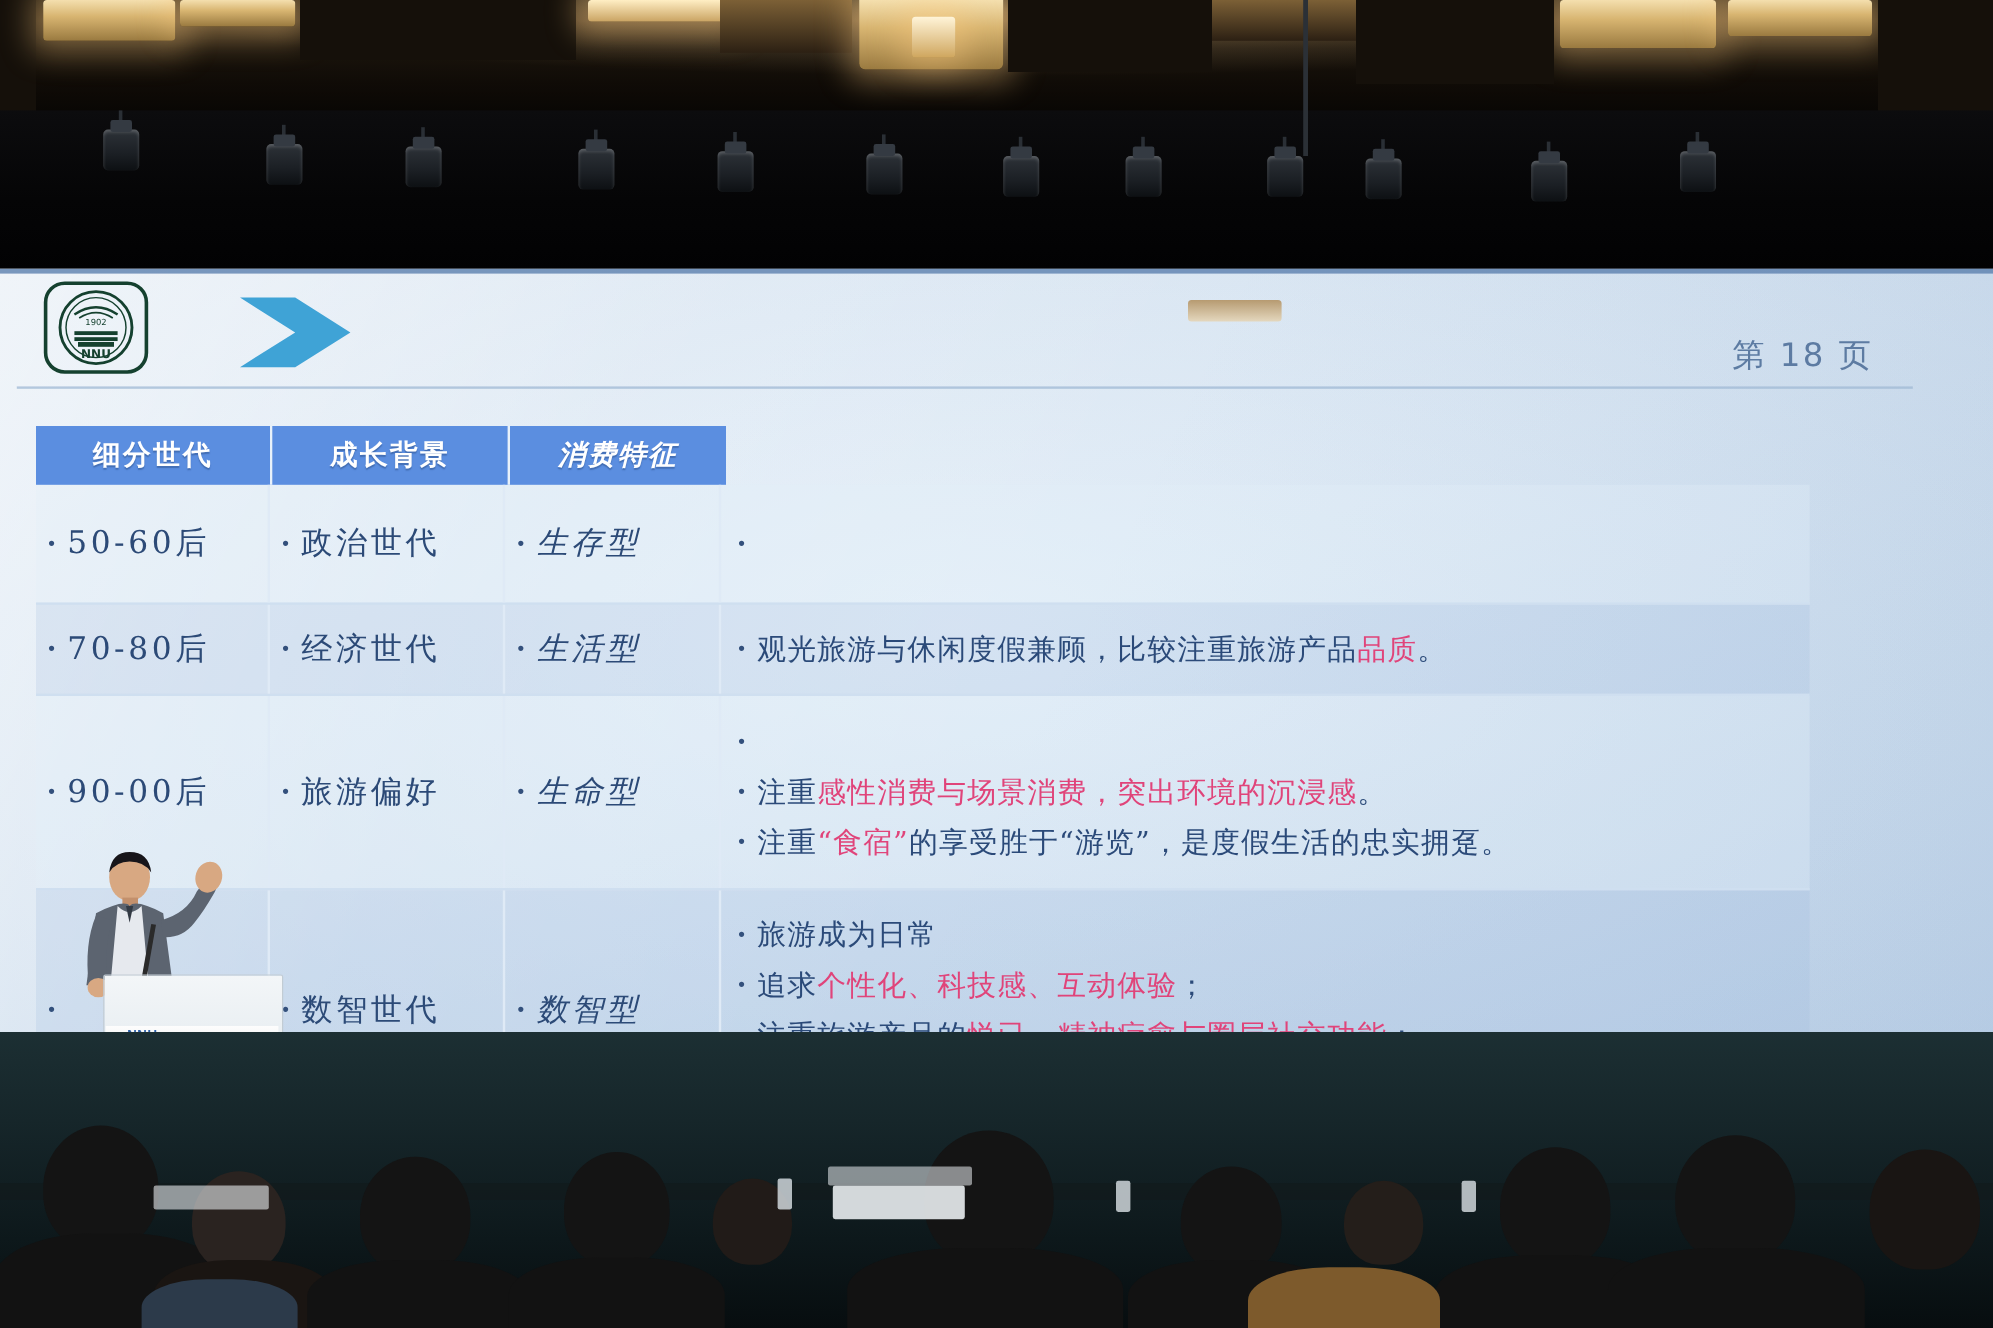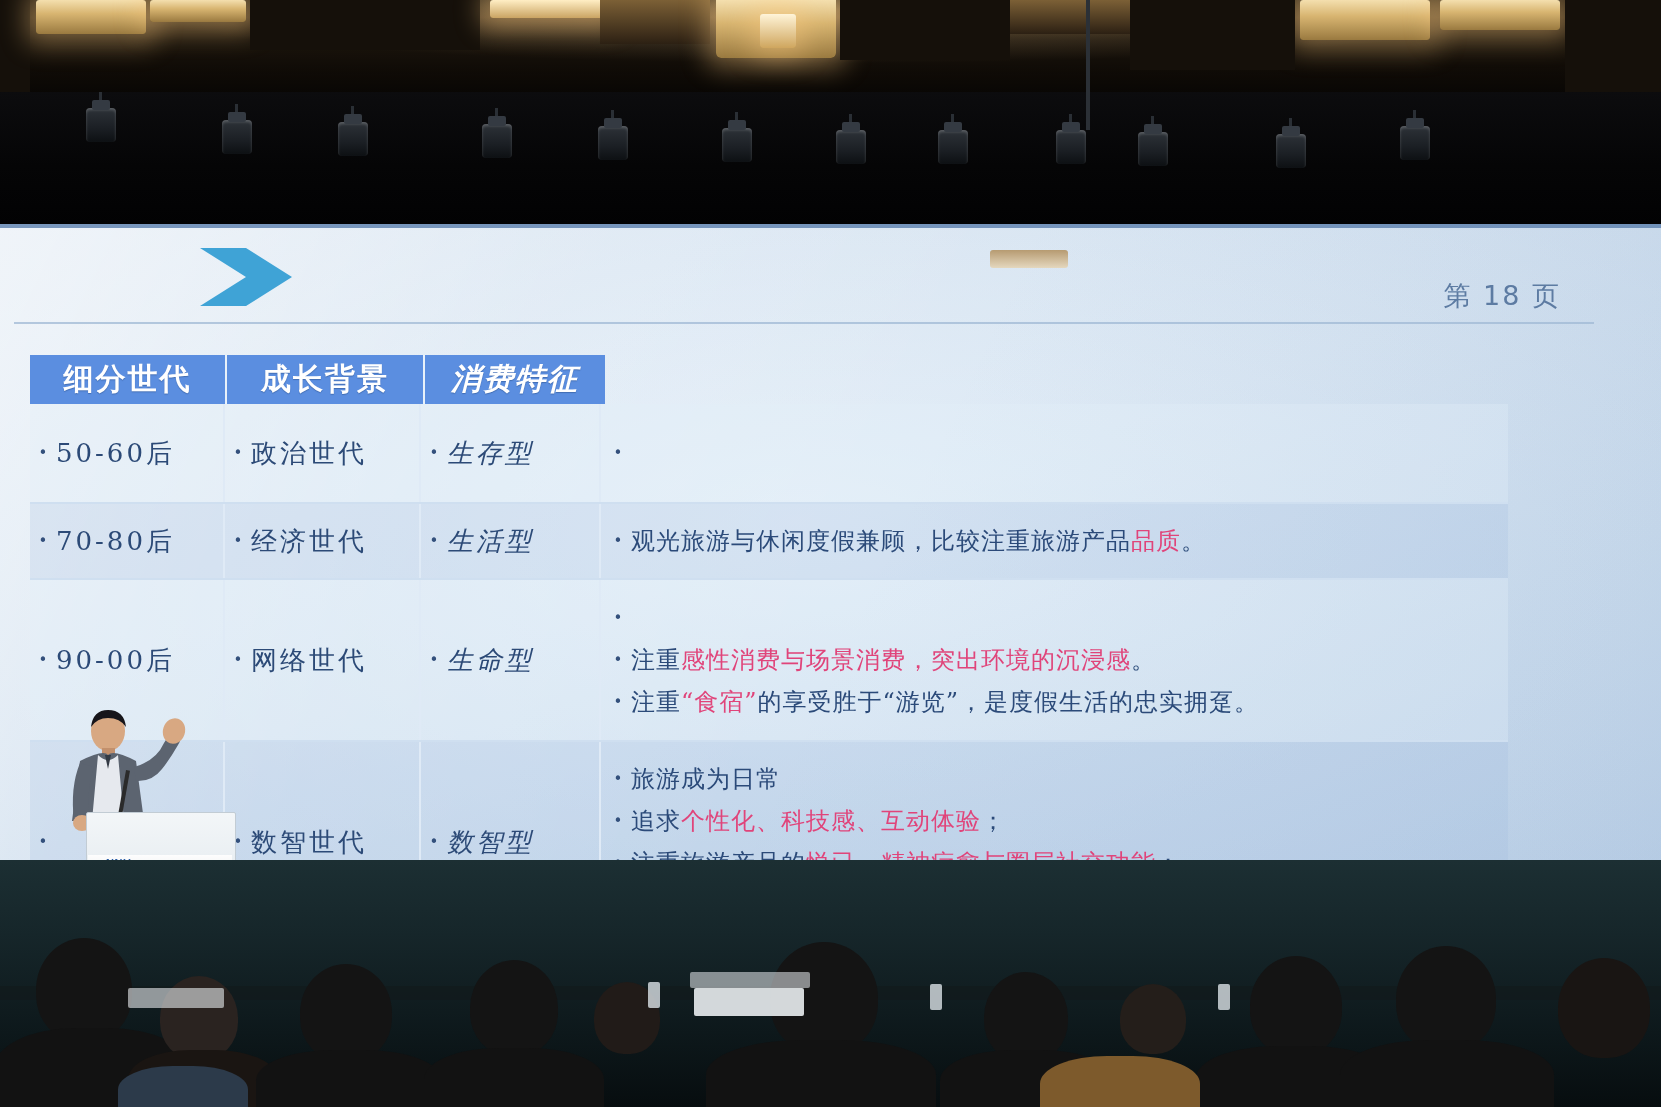--- a/index.html
+++ b/index.html
@@ -47,21 +47,21 @@
     font-family:"DejaVu Sans","Liberation Sans",sans-serif;opacity:.85;}
 
   
   .glare1{position:absolute;left:990px;top:250px;width:78px;height:18px;border-radius:3px;
     background:linear-gradient(180deg,#b08d5a,#e6d5b5);opacity:.85;}
 
   
   .tbl{position:absolute;left:30px;top:355px;width:1478px;
     font-family:"DejaVu Sans","Liberation Sans",sans-serif;}
   .thead{display:flex;height:49px;}
-  .th{background:#5b8ee0;color:#ffffff;font-size:30px;font-weight:bold;letter-spacing:2px;
+  .th{background:#5b8ee0;color:#ffffff;font-size:23px;font-weight:bold;letter-spacing:2px;
     display:flex;align-items:center;justify-content:center;
     border-right:2px solid #e8f1fa;text-shadow:0 1px 1px rgba(20,50,95,.35);}
   .th:last-child{border-right:none;}
   .c1{width:195px;} .c2{width:196px;} .c3{width:180px;font-style:italic;} .c4{flex:1;}
 
   .trow{display:flex;border-bottom:2px solid #cfdff0;}
   .r-alt{background:rgba(158,188,222,.22);}
   .r-plain{background:rgba(226,238,250,.32);}
   .td{border-right:2px solid #dfeaf6;display:flex;align-items:center;
     padding:6px 0;box-sizing:border-box;}
@@ -163,20 +163,36 @@
       <span class="trussrod"></span>
     </div>
   <div style="position:absolute;left:1086px;top:0;width:4px;height:130px;background:#2b3036;"></div>
 
   <div class="screen">
     <div class="screen-vign"></div>
     <div class="screen-sheen"></div>
   </div>
   <div class="screen-topedge"></div>
 
+  <div class="logo">
+    <svg width="96" height="78" viewBox="0 0 96 78">
+      <g>
+        <rect x="6" y="2" width="84" height="74" rx="16" fill="none" stroke="#15412f" stroke-width="3"></rect>
+        <circle cx="48" cy="39" r="30" fill="none" stroke="#15412f" stroke-width="2.4"></circle>
+        <circle cx="48" cy="39" r="25" fill="none" stroke="#15412f" stroke-width="1.2"></circle>
+        <path d="M30 28 q18 -12 36 0" fill="none" stroke="#15412f" stroke-width="2"></path>
+        <path d="M34 31 q14 -9 28 0" fill="none" stroke="#15412f" stroke-width="1.4"></path>
+        <text x="48" y="37" font-size="7" fill="#15412f" text-anchor="middle" font-family="DejaVu Sans,sans-serif">1902</text>
+        <rect x="30" y="42" width="36" height="3.2" fill="#15412f"></rect>
+        <rect x="30" y="47" width="36" height="3.2" fill="#15412f"></rect>
+        <rect x="33" y="51" width="30" height="4" fill="#15412f"></rect>
+        <text x="48" y="64" font-size="10" font-weight="bold" fill="#15412f" text-anchor="middle" font-family="DejaVu Sans,sans-serif">NNU</text>
+      </g>
+    </svg>
+  </div>
 
   <div class="chev">
     <svg width="128" height="62" viewBox="0 0 128 62">
       <polygon points="0,2 46,2 92,31 46,60 0,60 46,31" fill="#3fa3d6"></polygon>
       <polygon points="62,2 96,2 128,31 96,60 62,60 94,31" fill="#2f8fc6" opacity=".0"></polygon>
     </svg>
   </div>
 
   <div class="glare1"></div>
 
@@ -248,21 +264,21 @@
         <div class="trow r-plain" style="min-height: 160px;">
           <div class="td c1">
             <div class="cellline" style="justify-content: flex-start;">
               <span class="bullet">•</span>
               <span class="gencell">90-00后</span>
             </div>
           </div>
           <div class="td c2">
             <div class="cellline" style="justify-content: flex-start;">
               <span class="bullet">•</span>
-              <span class="gencell">网络世代</span>
+              <span class="gencell">旅游偏好</span>
             </div>
           </div>
           <div class="td c3">
             <div class="cellline" style="justify-content: flex-start;">
               <span class="bullet">•</span>
               <span class="gencell">生命型</span>
             </div>
           </div>
           <div class="td c4">
             <div class="prefs">

